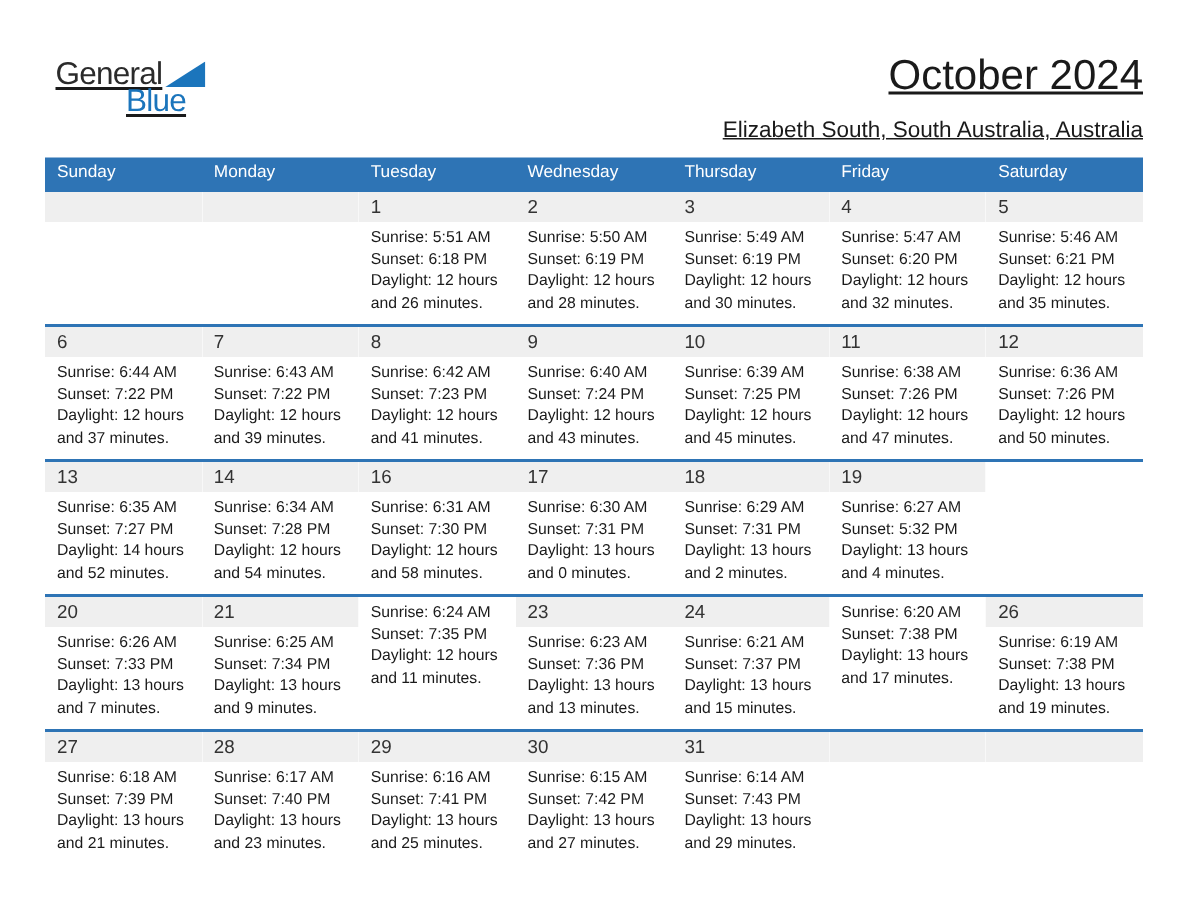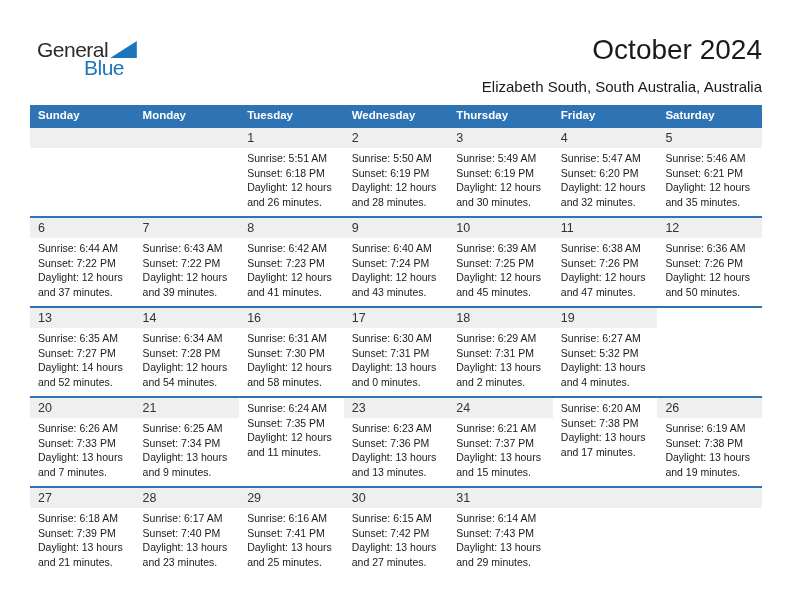--- a/index.html
+++ b/index.html
@@ -14,39 +14,39 @@
   body {
     width: 792px; height: 612px;
     font-family: "Liberation Sans", sans-serif;
     color: var(--text-dark);
     position: relative;
     overflow: hidden;
   }
   .page { position: absolute; inset: 0; }
 
   
-  .logo { position: absolute; left: 37px; top: 39px; line-height: 1; }
+  .logo { position: absolute; left: 37px; top: 39px; line-height: 1; text-decoration: underline; }
   .logo-line1 { display: flex; align-items: flex-end; }
   .logo-general { font-size: 21px; color: #2b2b2b; letter-spacing: -0.5px; }
   .logo-triangle { margin-left: 2px; margin-bottom: 2px; display: block; }
   .logo-blue { font-size: 21px; color: var(--logo-blue); letter-spacing: -0.5px; margin: -3px 0 0 47px; }
 
-  .titles { position: absolute; right: 30px; top: 34px; text-align: right; }
+  .titles { position: absolute; right: 30px; top: 34px; text-align: right; text-decoration: underline; }
   .month-title { font-size: 28px; color: #1a1a1a; font-weight: 400; }
   .location-subtitle { font-size: 15px; color: #1a1a1a; margin-top: 12px; font-weight: 400; }
 
   
   .calendar { position: absolute; left: 30px; top: 105px; width: 732px; }
   .weekday-row {
     display: grid; grid-template-columns: repeat(7, 1fr);
     background: var(--header-bg); height: 21px;
   }
   .weekday-cell {
     color: #ffffff; font-size: 11.5px; line-height: 21px;
-    padding-left: 8px; white-space: nowrap; overflow: hidden; font-weight: bold;
+    padding-left: 8px; white-space: nowrap; overflow: hidden;
   }
   .week-row {
     display: grid; grid-template-columns: repeat(7, 1fr);
     height: 90px; border-top: 2px solid var(--row-border);
     background: #ffffff;
   }
   .day-cell { overflow: hidden; }
   .day-band {
     background: var(--band-bg); height: 20px;
     font-size: 12.5px; line-height: 20px; padding-left: 8px; color: #333333;

